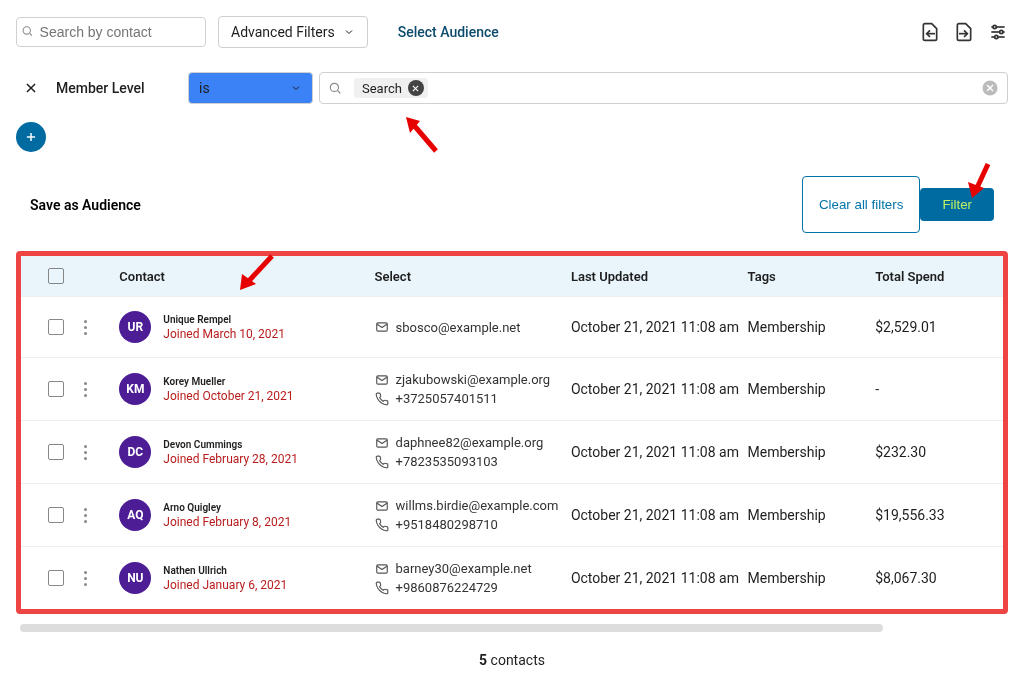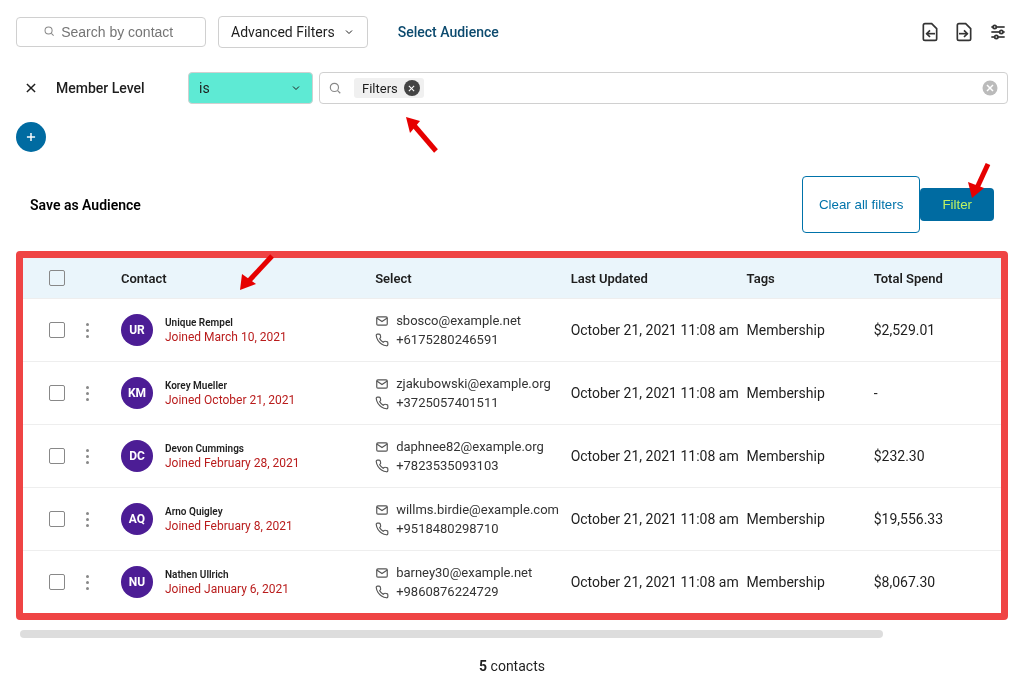--- a/index.html
+++ b/index.html
@@ -1,42 +1,42 @@
 <!DOCTYPE html>
 <html><head>
 <meta charset="utf-8">
 <style>
 * { box-sizing: border-box; margin: 0; padding: 0; }
 body { font-family: -apple-system, BlinkMacSystemFont, "Segoe UI", Roboto, sans-serif; font-size: 14px; color: #1e1e1e; background: #fff; padding: 16px; width: 1024px; }
 .top-row { display: flex; align-items: center; gap: 12px; margin-bottom: 24px; }
-.search-box { display: flex; border: 1px solid #d0d0d0; border-radius: 4px; padding: 6px 26px; width: 190px; background: #fff; }
+.search-box { display: flex; border: 1px solid #d0d0d0; border-radius: 4px; padding: 6px 4px; width: 190px; background: #fff; }
 .search-box input { border: none; outline: none; font-size: 14px; width: 100%; color: #666; }
 .search-icon { width: 14px; height: 14px; margin-right: 6px; color: #888; }
 .adv-filters { display: flex; align-items: center; border: 1px solid #d0d0d0; border-radius: 4px; padding: 7px 12px; cursor: pointer; background: #fff; }
 .adv-filters span { margin-right: 8px; }
 .chev { width: 12px; height: 12px; }
 .select-audience { color: #0c4a6e; font-weight: 500; cursor: pointer; margin-left: 18px; }
 .top-icons { margin-left: auto; display: flex; gap: 14px; }
 .tool-icon { width: 20px; height: 20px; cursor: pointer; color: #333; }
 .filter-row { display: flex; align-items: center; gap: 6px; margin-bottom: 18px; }
 .close-btn { width: 30px; height: 30px; display: flex; align-items: center; justify-content: center; cursor: pointer; }
 .field-label { width: 130px; font-weight: 500; padding-left: 4px; }
-.op-select { display: flex; align-items: center; justify-content: space-between; border: 1px solid #d0d0d0; border-radius: 4px; padding: 7px 10px; width: 125px; cursor: pointer; background: #5eead4; }
+.op-select { display: flex; align-items: center; justify-content: space-between; border: 1px solid #d0d0d0; border-radius: 4px; padding: 7px 10px; width: 125px; cursor: pointer; background: #3b82f6; }
 .val-box { display: flex; align-items: center; border: 1px solid #d0d0d0; border-radius: 4px; padding: 5px 8px; flex: 1; background: #fff; }
 .chip { display: inline-flex; align-items: center; background: #f0f0f0; border-radius: 3px; padding: 2px 4px 2px 8px; margin-left: 6px; font-size: 13px; }
 .chip-x { width: 16px; height: 16px; background: #444; border-radius: 50%; display: flex; align-items: center; justify-content: center; margin-left: 6px; cursor: pointer; }
 .chip-x svg { width: 9px; height: 9px; color: #fff; }
 .clear-field { margin-left: auto; width: 18px; height: 18px; color: #bbb; cursor: pointer; }
 .add-btn { width: 30px; height: 30px; background: #006ba1; border-radius: 50%; display: flex; align-items: center; justify-content: center; cursor: pointer; margin-bottom: 24px; }
 .add-btn svg { width: 14px; height: 14px; color: #fff; }
 .action-row { display: flex; align-items: center; margin-bottom: 18px; padding: 0 14px; }
 .save-aud { color: #000000; font-weight: 600; cursor: pointer; }
 .clear-filters { margin-left: auto; color: #0073aa; border: 1px solid #0073aa; border-radius: 4px; padding: 20px 16px; cursor: pointer; background: #fff; font-weight: 500; }
 .filter-btn { background: #006ba1; color: #bef264; border: none; border-radius: 4px; padding: 9px 22px; cursor: pointer; margin-left: 0; font-weight: 500; }
-.table { border: 7px solid #ef4444; border-radius: 4px; overflow: hidden; }
+.table { border: 5px solid #ef4444; border-radius: 4px; overflow: hidden; }
 .thead { display: flex; align-items: center; background: #eaf5fb; padding: 12px 10px; font-weight: 600; font-size: 13px; }
 .col-chk { width: 50px; display: flex; justify-content: center; }
 .col-act { width: 40px; }
 .col-contact { width: 260px; display: flex; align-items: center; }
 .col-details { width: 200px; }
 .col-updated { width: 180px; }
 .col-tags { width: 130px; }
 .col-spend { width: 120px; }
 .row { display: flex; align-items: center; padding: 14px 10px; border-top: 1px solid #eee; }
 .chk { width: 16px; height: 16px; border: 1.5px solid #888; border-radius: 2px; cursor: pointer; }
@@ -110,21 +110,21 @@
     <svg class="chev" viewBox="0 0 24 24" fill="none" stroke="currentColor" stroke-width="2">
           <polyline points="6 9 12 15 18 9"></polyline>
         </svg>
   </div>
   <div class="val-box">
     <svg class="search-icon" viewBox="0 0 24 24" fill="none" stroke="currentColor" stroke-width="2">
           <circle cx="11" cy="11" r="7"></circle>
           <line x1="21" y1="21" x2="16.5" y2="16.5"></line>
         </svg>
     <span class="chip">
-      <span>Filters</span>
+      <span>Search</span>
       <span class="chip-x">
         <svg viewBox="0 0 24 24" stroke="currentColor" stroke-width="3">
               <line x1="5" y1="5" x2="19" y2="19"></line>
               <line x1="19" y1="5" x2="5" y2="19"></line>
             </svg>
       </span>
     </span>
     <svg class="clear-field" viewBox="0 0 24 24" fill="currentColor">
           <circle cx="12" cy="12" r="10"></circle>
           <line x1="8" y1="8" x2="16" y2="16" stroke="#fff" stroke-width="2"></line>
@@ -178,26 +178,20 @@
             </div>
           </div>
           <div class="col-details">
             <div class="detail-line">
               <svg class="small-icon" viewBox="0 0 24 24" fill="none" stroke="currentColor" stroke-width="2">
                 <rect x="3" y="5" width="18" height="14" rx="2"></rect>
                 <polyline points="3 7 12 13 21 7"></polyline>
               </svg>
               <span>sbosco@example.net</span>
             </div>
-            <div class="detail-line">
-              <svg class="small-icon" viewBox="0 0 24 24" fill="none" stroke="currentColor" stroke-width="2">
-                <path d="M22 16.92v3a2 2 0 0 1-2.18 2 19.79 19.79 0 0 1-8.63-3.07 19.5 19.5 0 0 1-6-6 19.79 19.79 0 0 1-3.07-8.67A2 2 0 0 1 4.11 2h3a2 2 0 0 1 2 1.72c.12.81.3 1.6.54 2.36a2 2 0 0 1-.45 2.11L8 9.91a16 16 0 0 0 6 6l1.72-1.2a2 2 0 0 1 2.11-.45c.76.24 1.55.42 2.36.54A2 2 0 0 1 22 16.92z"></path>
-              </svg>
-              <span>+6175280246591</span>
-            </div>
           </div>
           <div class="col-updated">October 21, 2021 11:08 am</div>
           <div class="col-tags">Membership</div>
           <div class="col-spend">$2,529.01</div>
         </div>
         <div class="row">
           <div class="col-chk">
             <div class="chk"></div>
           </div>
           <div class="col-act">

